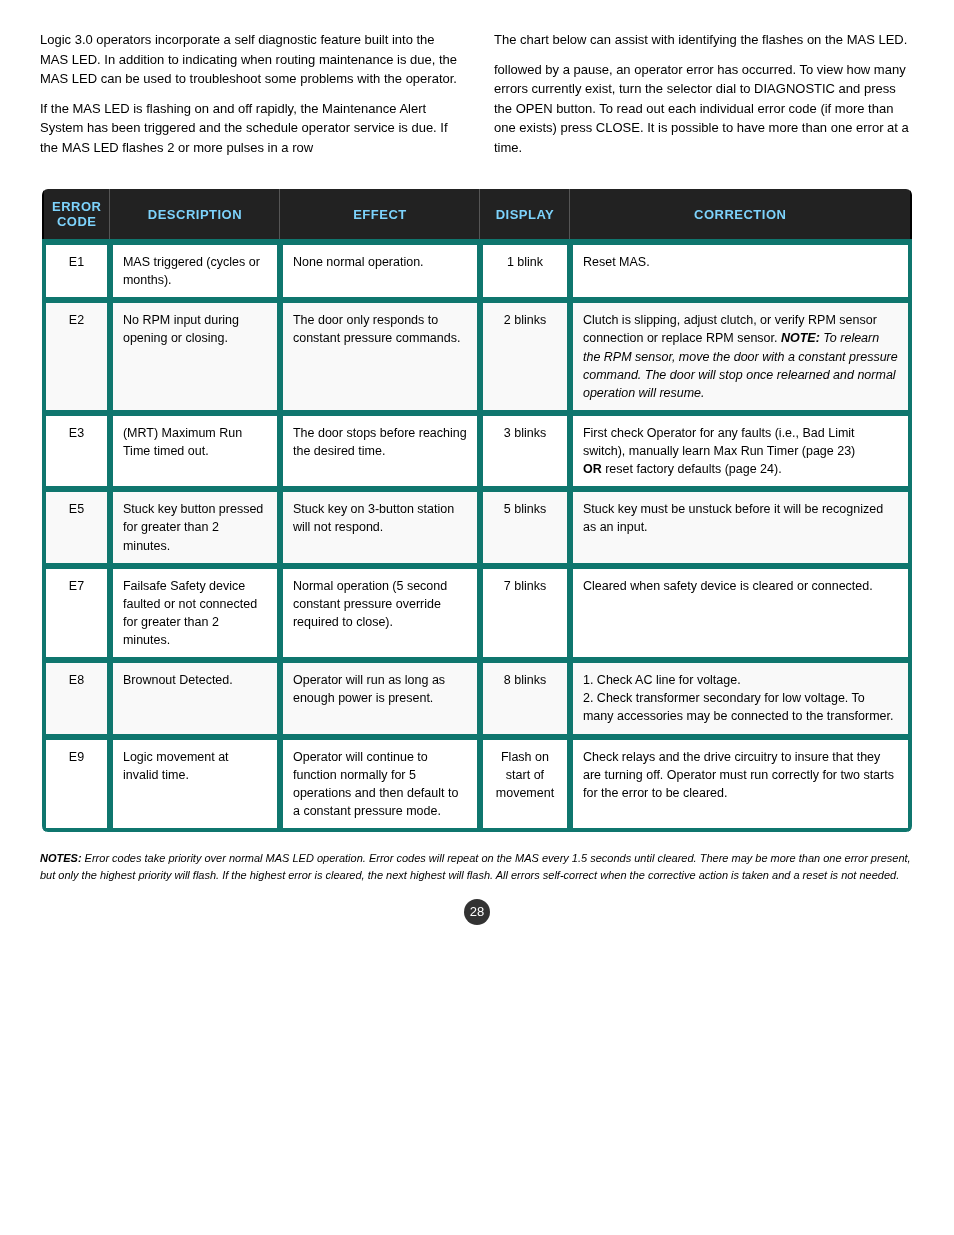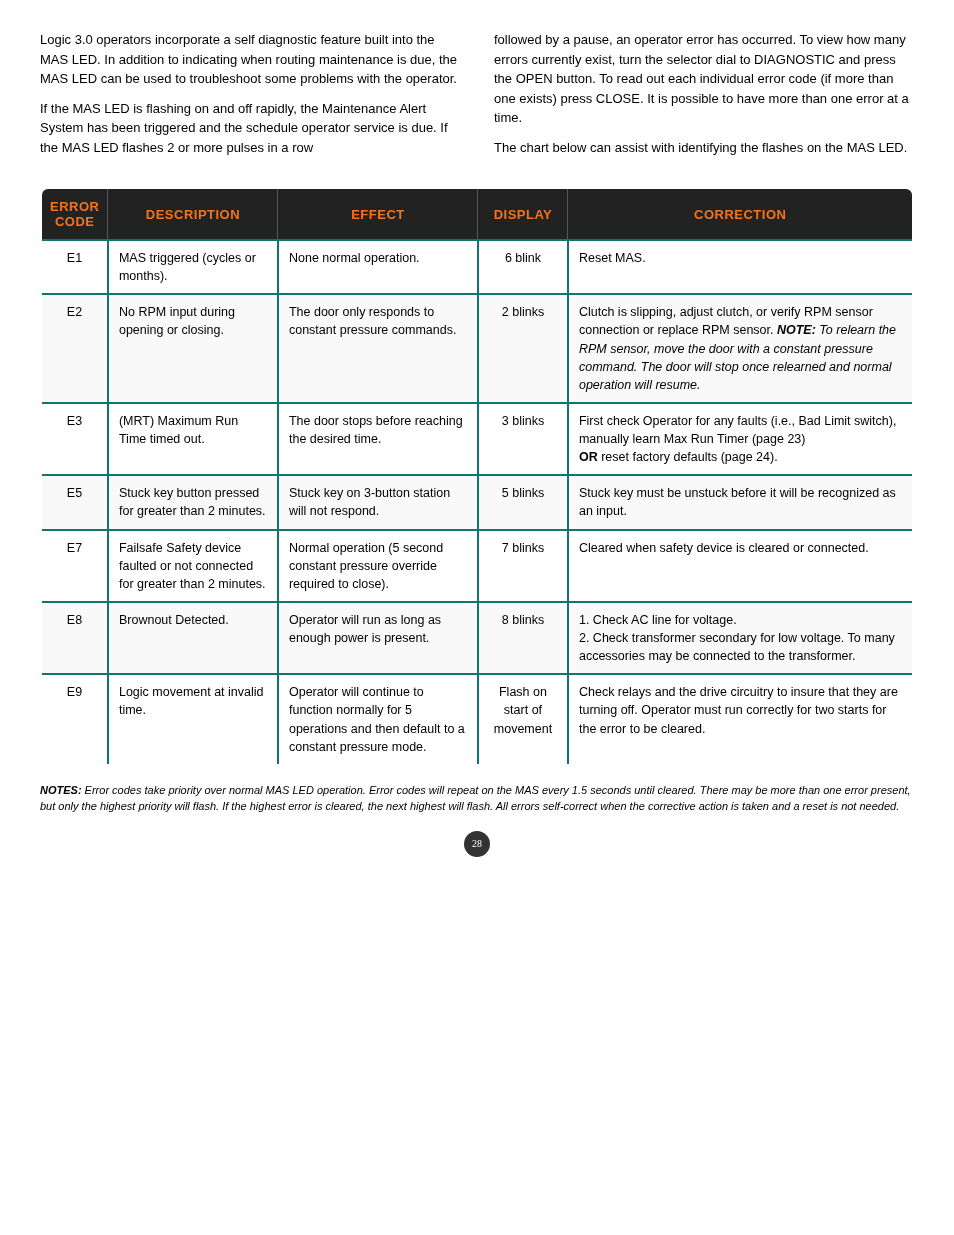--- a/index.html
+++ b/index.html
@@ -28,32 +28,32 @@
     table {
       width: 100%;
       border-collapse: collapse;
       border: 2px solid #000;
       border-radius: 8px;
       overflow: hidden;
       margin-bottom: 16px;
     }
     th {
       background: #222;
-      color: #f97316;
+      color: #7dd3fc;
       font-size: 13px;
       font-weight: bold;
       text-transform: uppercase;
       text-align: center;
       padding: 10px 8px;
       border: 1px solid #555;
       letter-spacing: 0.5px;
     }
     td {
       padding: 8px 10px;
-      border: 2px solid #0f766e;
+      border: 6px solid #0f766e;
       vertical-align: top;
       font-size: 12.5px;
       line-height: 1.45;
     }
     td.error-code {
       text-align: center;
       font-weight: normal;
       width: 65px;
     }
     td.display-col {
@@ -80,54 +80,53 @@
     }
     .page-circle {
       display: inline-block;
       background: #333;
       color: #fff;
       border-radius: 50%;
       width: 26px;
       height: 26px;
       line-height: 26px;
       text-align: center;
-      font-size: 10px;
-      font-family: Liberation Serif, serif;
+      font-size: 13px;
     }
   </style>
 </head>
 <body>
 
 <div class="intro-section">
   <div class="intro-col">
     <p>Logic 3.0 operators incorporate a self diagnostic feature built into the MAS LED. In addition to indicating when routing maintenance is due, the MAS LED can be used to troubleshoot some problems with the operator.</p>
     <p>If the MAS LED is flashing on and off rapidly, the Maintenance Alert System has been triggered and the schedule operator service is due. If the MAS LED flashes 2 or more pulses in a row</p>
   </div>
   <div class="intro-col">
+    <p>The chart below can assist with identifying the flashes on the MAS LED.</p>
     <p>followed by a pause, an operator error has occurred. To view how many errors currently exist, turn the selector dial to DIAGNOSTIC and press the OPEN button. To read out each individual error code (if more than one exists) press CLOSE. It is possible to have more than one error at a time.</p>
-    <p>The chart below can assist with identifying the flashes on the MAS LED.</p>
   </div>
 </div>
 
 <table>
   <thead>
     <tr>
       <th>ERROR CODE</th>
       <th>DESCRIPTION</th>
       <th>EFFECT</th>
       <th>DISPLAY</th>
       <th>CORRECTION</th>
     </tr>
   </thead>
   <tbody id="table-body">
   <tr>
         <td class="error-code">E1</td>
         <td class="description-col">MAS triggered (cycles or months).</td>
         <td class="effect-col">None normal operation.</td>
-        <td class="display-col">6 blink</td>
+        <td class="display-col">1 blink</td>
         <td class="correction-col">Reset MAS.</td>
       </tr>
       <tr>
         <td class="error-code">E2</td>
         <td class="description-col">No RPM input during opening or closing.</td>
         <td class="effect-col">The door only responds to constant pressure commands.</td>
         <td class="display-col">2 blinks</td>
         <td class="correction-col">Clutch is slipping, adjust clutch, or verify RPM sensor connection or replace RPM sensor. <span class="bold" style="font-style: italic;">NOTE:</span><span class="italic"> To relearn the RPM sensor, move the door with a constant pressure command. The door will stop once relearned and normal operation will resume.</span></td>
       </tr>
       <tr>

